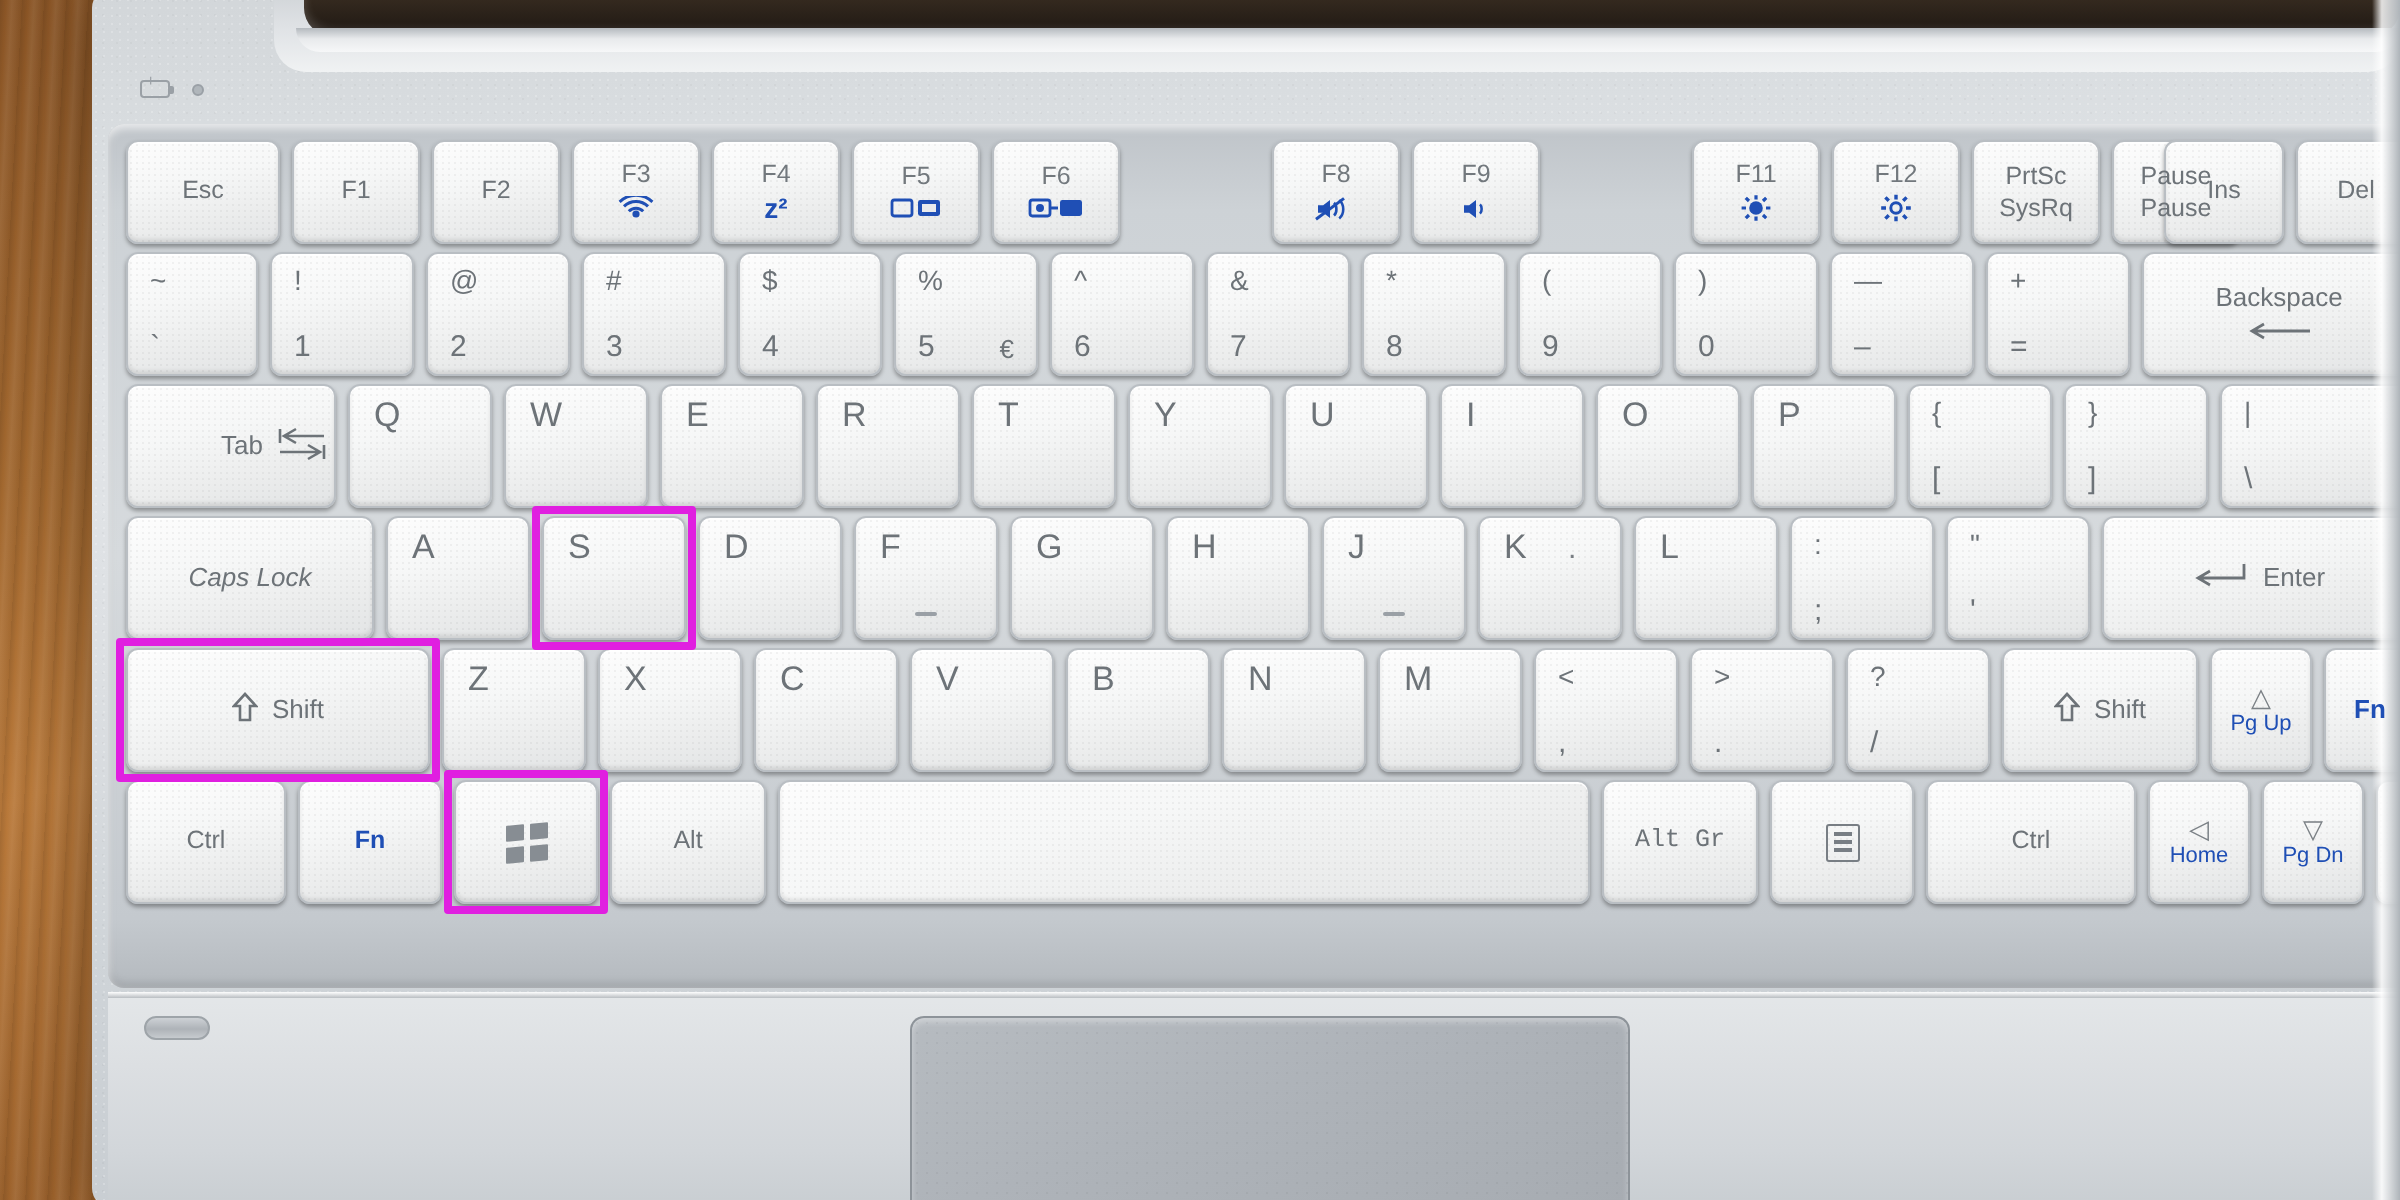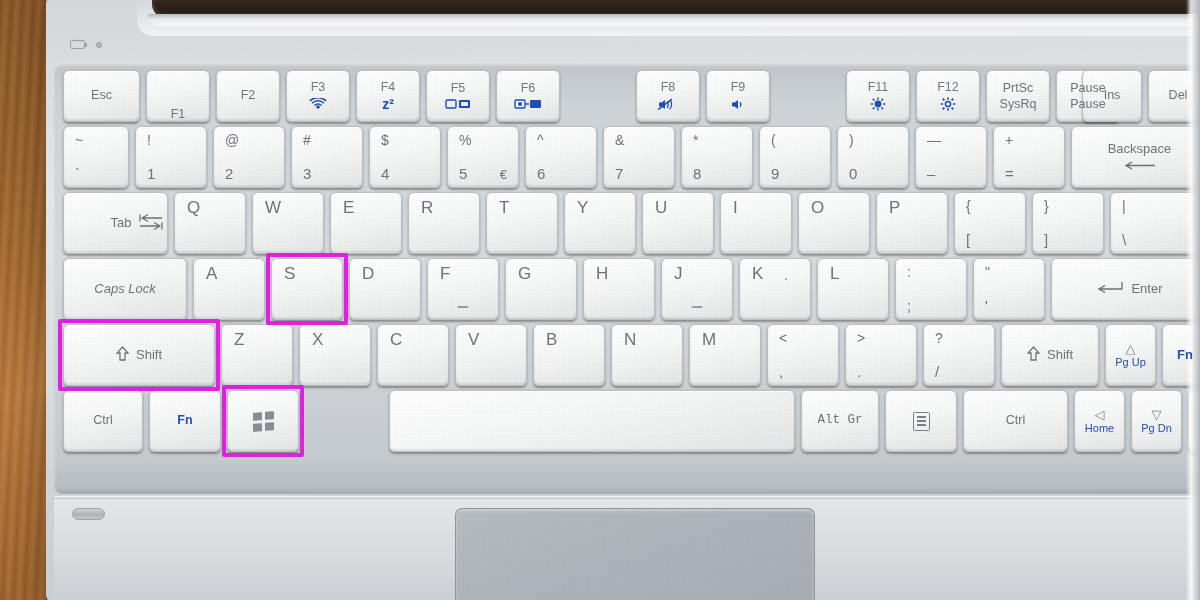--- a/index.html
+++ b/index.html
@@ -249,21 +249,21 @@
     <div class="battery-glyph"></div>
     <div class="led-dot"></div>
   </div>
 
   <div id="kb-well">
     <div id="kb-inner">
 
       <div class="key fkey" style="left:9px;  top:8px; width:77px; height:52px;">
         <span class="cap">Esc</span>
       </div>
-      <div class="key fkey" style="left:92px; top:8px; width:64px; height:52px;align-items:flex-end;">
+      <div class="key fkey" style="left:92px; top:8px; width:64px; height:52px;">
         <span class="cap">F1</span>
       </div>
       <div class="key fkey" style="left:162px;top:8px; width:64px; height:52px;">
         <span class="cap">F2</span>
       </div>
       <div class="key fkey" style="left:232px;top:8px; width:64px; height:52px;">
         <span class="fstack">
           <span class="fl">F3</span>
           <span>
             <svg class="ficon" width="20" height="13" viewBox="0 0 20 13">
@@ -668,20 +668,23 @@
         <span class="cap fn-blue" style="font-weight:700;">Fn</span>
       </div>
       <div class="key" style="left:173px;top:328px; width:72px; height:62px;">
         <span class="win-logo">
           <i></i>
             <i></i>
             <i></i>
             <i></i>
         </span>
       </div>
+      <div class="key modifier" style="left:251px;top:328px; width:78px; height:62px;">
+        <span class="cap">Alt</span>
+      </div>
       <div class="key" style="left:335px;top:328px; width:406px; height:62px;">
         <span class="cap"></span>
       </div>
       <div class="key modifier" style="left:747px;top:328px; width:78px; height:62px;font-family:Liberation Mono, monospace;">
         <span class="cap">Alt Gr</span>
       </div>
       <div class="key" style="left:831px;top:328px; width:72px; height:62px;">
         <span class="menu-glyph">
           <i></i>
             <i></i>

